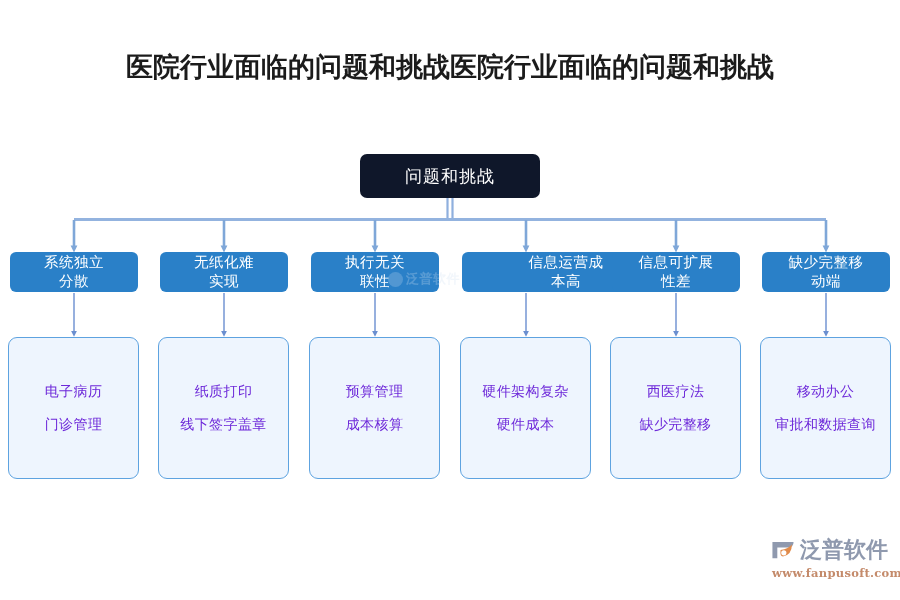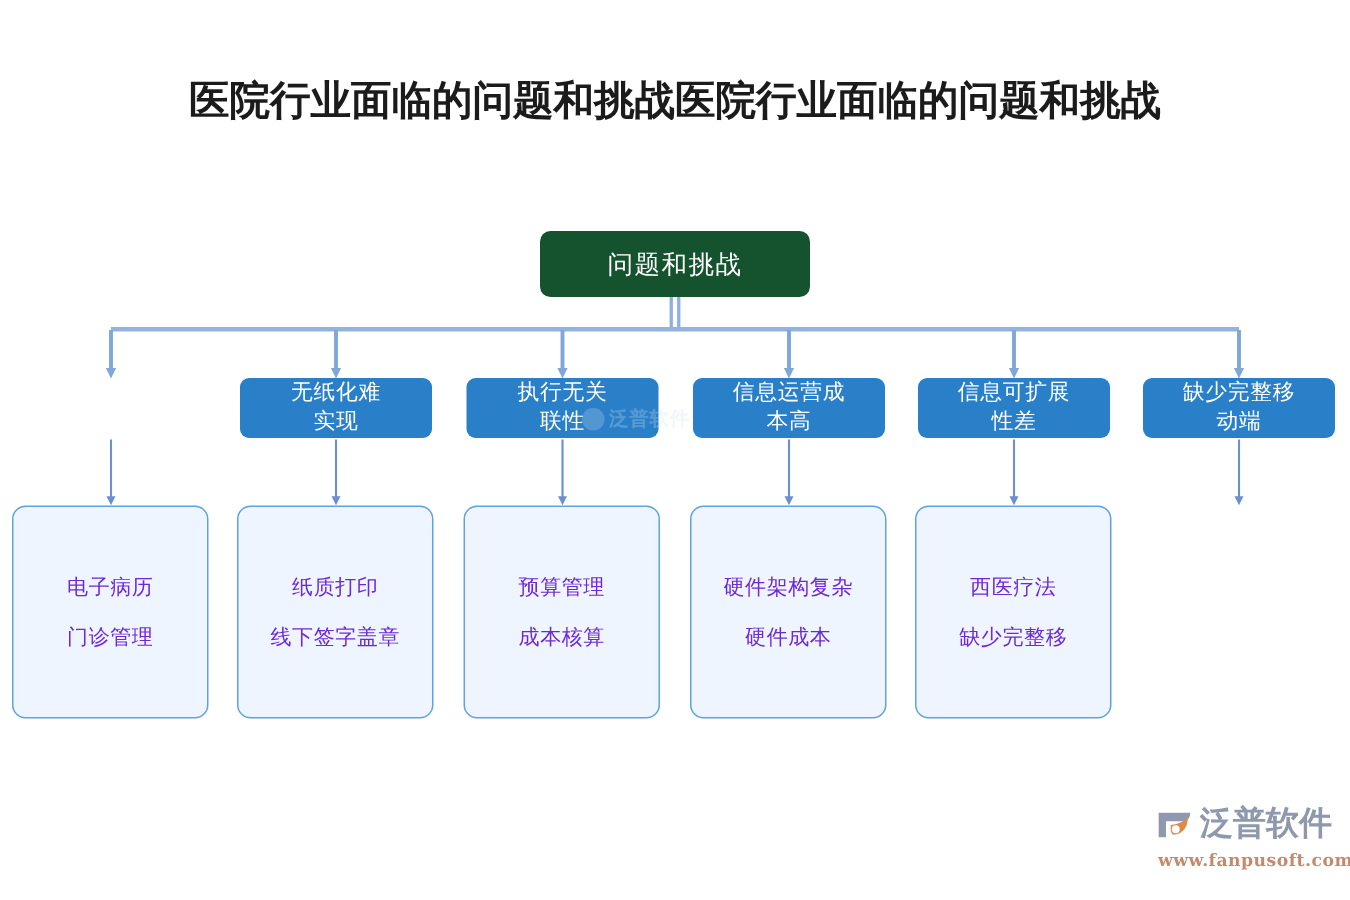--- a/index.html
+++ b/index.html
@@ -47,21 +47,21 @@
     pointer-events: none;
   }
 
   
   .root-node {
     position: absolute;
     left: 360px;
     top: 154px;
     width: 180px;
     height: 44px;
-    background: #14532d;
+    background: #0f172a;
     border-radius: 7px;
     color: #ffffff;
     font-size: 17px;
     display: flex;
     align-items: center;
     justify-content: center;
     letter-spacing: 1px;
   }
 
   
@@ -205,20 +205,24 @@
     <line x1="74" y1="293" x2="74" y2="334" stroke="#6b8fd0" stroke-width="1.4" marker-end="url(#arrowThin)"></line>
     <line x1="224" y1="293" x2="224" y2="334" stroke="#6b8fd0" stroke-width="1.4" marker-end="url(#arrowThin)"></line>
     <line x1="375" y1="293" x2="375" y2="334" stroke="#6b8fd0" stroke-width="1.4" marker-end="url(#arrowThin)"></line>
     <line x1="526" y1="293" x2="526" y2="334" stroke="#6b8fd0" stroke-width="1.4" marker-end="url(#arrowThin)"></line>
     <line x1="676" y1="293" x2="676" y2="334" stroke="#6b8fd0" stroke-width="1.4" marker-end="url(#arrowThin)"></line>
     <line x1="826" y1="293" x2="826" y2="334" stroke="#6b8fd0" stroke-width="1.4" marker-end="url(#arrowThin)"></line>
   </svg>
 
   <div class="root-node">问题和挑战</div>
 
+  <div class="col-header" style="left:10px;">
+    <span class="l1">系统独立</span>
+    <span class="l2">分散</span>
+  </div>
   <div class="col-body" style="left:8px;">
     <span class="item">电子病历</span>
     <span class="item">门诊管理</span>
   </div>
 
   <div class="col-header" style="left:160px;">
     <span class="l1">无纸化难</span>
     <span class="l2">实现</span>
   </div>
   <div class="col-body" style="left:158px;">
@@ -228,41 +232,45 @@
 
   <div class="col-header" style="left:311px;">
     <span class="l1">执行无关</span>
     <span class="l2">联性</span>
   </div>
   <div class="col-body" style="left:309px;">
     <span class="item">预算管理</span>
     <span class="item">成本核算</span>
   </div>
 
-  <div class="col-header" style="left:462px;">
+  <div class="col-header" style="left:462px;padding-left:40px;">
     <span class="l1">信息运营成</span>
     <span class="l2">本高</span>
   </div>
   <div class="col-body" style="left:460px;">
     <span class="item">硬件架构复杂</span>
     <span class="item">硬件成本</span>
   </div>
 
   <div class="col-header" style="left:612px;">
     <span class="l1">信息可扩展</span>
     <span class="l2">性差</span>
   </div>
   <div class="col-body" style="left:610px;">
     <span class="item">西医疗法</span>
     <span class="item">缺少完整移</span>
   </div>
 
   <div class="col-header" style="left:762px;">
     <span class="l1">缺少完整移</span>
     <span class="l2">动端</span>
+  </div>
+  <div class="col-body" style="left:760px;">
+    <span class="item">移动办公</span>
+    <span class="item">审批和数据查询</span>
   </div>
 
   <div class="watermark">
     <span class="wm-mark"></span>
     <span class="wm-text">泛普软件</span>
   </div>
 
   <div class="brand">
     <div class="brand-row">
       <svg class="brand-mark" viewBox="0 0 32 32">

